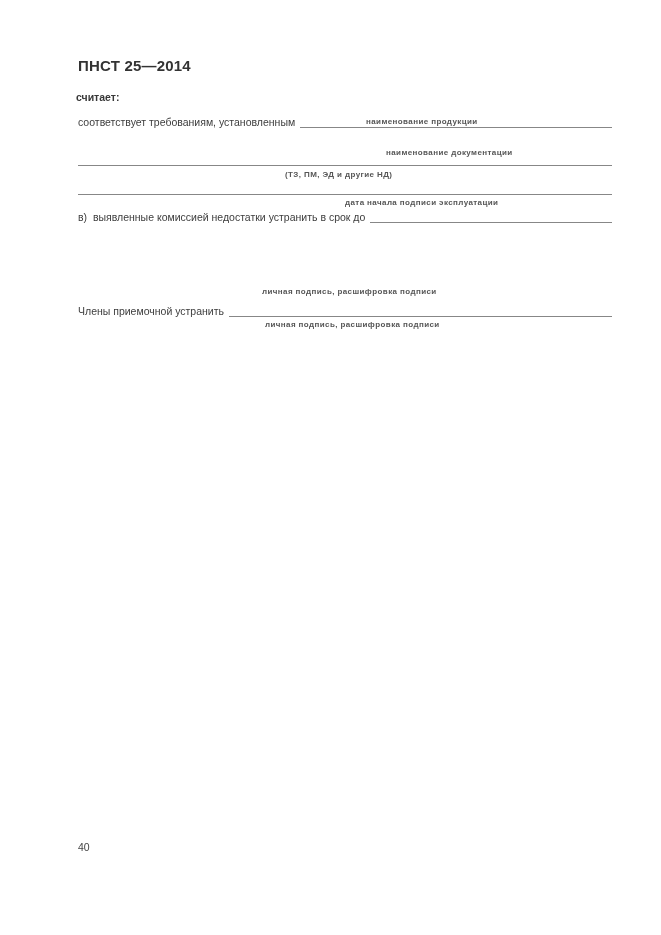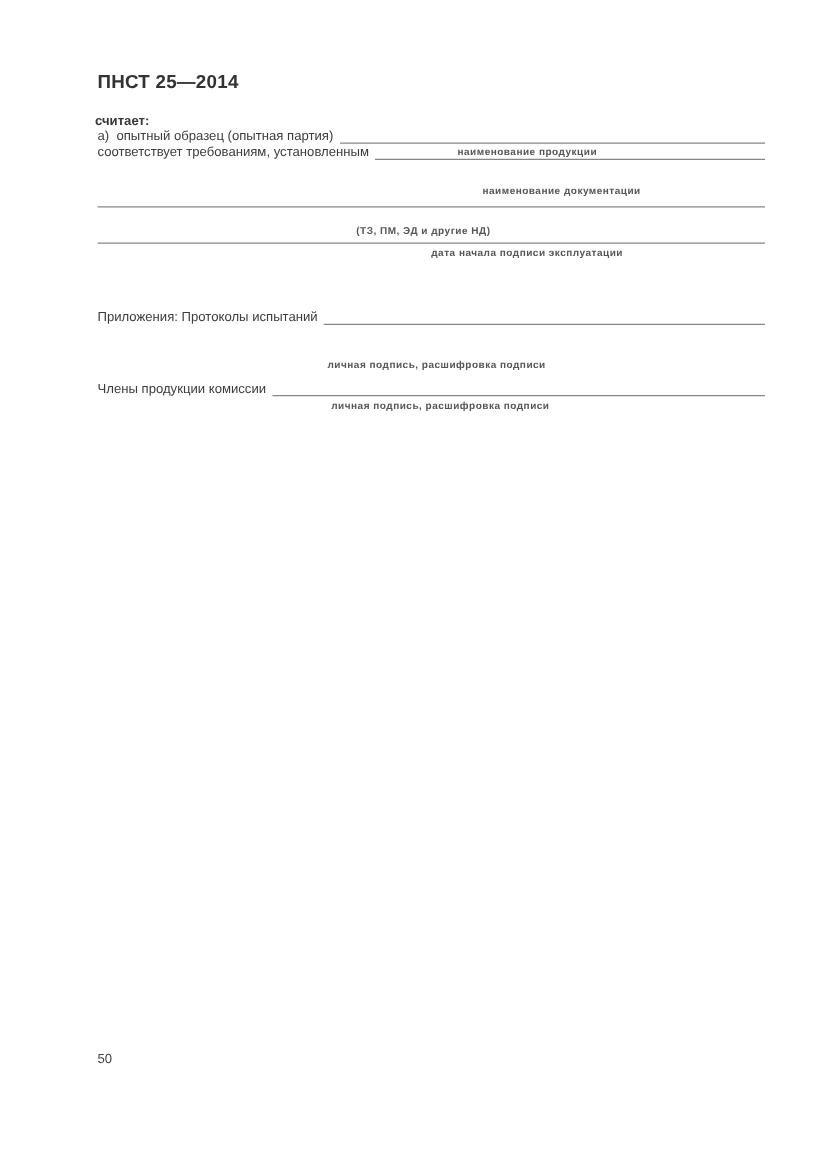--- a/index.html
+++ b/index.html
@@ -61,49 +61,45 @@
 </style>
 </head>
 <body>
 
 <div class="page">
 
   <div class="doc-code">ПНСТ 25—2014</div>
 
   <div class="intro">считает:</div>
 
-  <div class="row" style="top:103px">
-    <span class="lbl">а)  опытный образец (опытная партия)</span>
-    <span class="fill-line"></span>
-  </div>
   <div class="caption" style="left:366px; top:117px">наименование продукции</div>
 
   <div class="row" style="top:116px">
     <span class="lbl">соответствует требованиям, установленным</span>
     <span class="fill-line"></span>
   </div>
   <div class="caption" style="left:386px; top:148px">наименование документации</div>
 
   <div class="solid-line" style="top:165px"></div>
-  <div class="caption" style="left:285px; top:180px">(ТЗ, ПМ, ЭД и другие НД)</div>
+  <div class="caption" style="left:285px; top:170px">(ТЗ, ПМ, ЭД и другие НД)</div>
 
   <div class="row" style="top:183px">
     <span class="fill-line"></span>
   </div>
   <div class="caption" style="left:345px; top:198px">дата начала подписи эксплуатации</div>
 
-
-  <div class="row" style="top:248px">
-    <span class="lbl">Приложения: Протоколы испытаний</span>
+  <div class="row" style="top:211px">
+    <span class="lbl">в)  выявленные комиссией недостатки устранить в срок до</span>
     <span class="fill-line"></span>
   </div>
+
 
   <div class="caption" style="left:262px; top:287px">личная подпись, расшифровка подписи</div>
 
   <div class="row" style="top:305px">
-    <span class="lbl">Члены продукции комиссии</span>
+    <span class="lbl">Члены приемочной устранить</span>
     <span class="fill-line"></span>
   </div>
   <div class="caption" style="left:265px; top:320px">личная подпись, расшифровка подписи</div>
 
-  <div class="page-number">50</div>
+  <div class="page-number">40</div>
 
 </div>
 
 </body></html>

